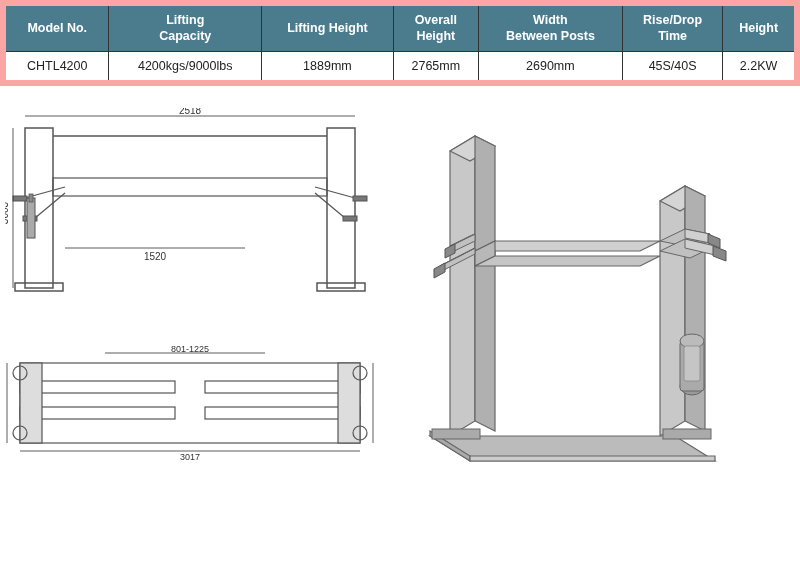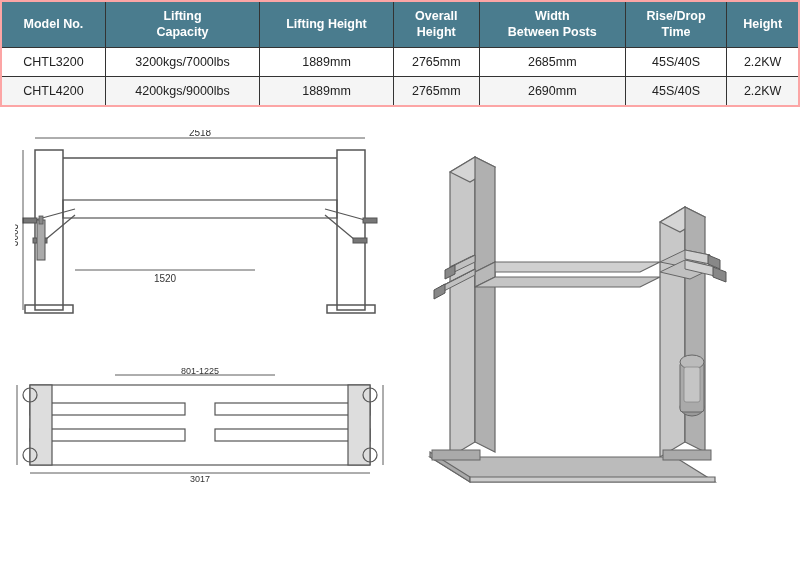--- a/index.html
+++ b/index.html
@@ -9,21 +9,21 @@
       background: #fff;
       font-family: Arial, sans-serif;
       font-size: 13px;
       overflow: hidden;
     }
 
     
     .table-section {
       width: 100%;
       border-collapse: collapse;
-      border: 2px solid #fca5a5;
+      border: 6px solid #fca5a5;
     }
     .table-section th, .table-section td {
       border: 1px solid #333;
       text-align: center;
       padding: 6px 4px;
       vertical-align: middle;
       line-height: 1.3;
     }
     .table-section th {
       background: #4a7c8e;
@@ -44,21 +44,21 @@
     .diagrams-section {
       display: flex;
       width: 100%;
       height: 400px;
       padding: 10px 5px;
     }
     .left-diagrams {
       flex: 0 0 380px;
       display: flex;
       flex-direction: column;
-      align-items: flex-end;
+      align-items: flex-start;
       justify-content: space-around;
       text-decoration: underline;
     }
     .right-diagram {
       flex: 1;
       display: flex;
       align-items: center;
       justify-content: center;
     }
 
@@ -76,29 +76,20 @@
       <th>Model No.</th>
       <th>Lifting<br>Capacity</th>
       <th>Lifting Height</th>
       <th>Overall<br>Height</th>
       <th>Width<br>Between Posts</th>
       <th>Rise/Drop<br>Time</th>
       <th>Height</th>
     </tr>
   </thead>
   <tbody id="table-body">
-  <tr>
-      <td>CHTL3200</td>
-      <td>3200kgs/7000lbs</td>
-      <td>1889mm</td>
-      <td>2765mm</td>
-      <td>2685mm</td>
-      <td>45S/40S</td>
-      <td>2.2KW</td>
-    </tr>
       <tr>
       <td>CHTL4200</td>
       <td>4200kgs/9000lbs</td>
       <td>1889mm</td>
       <td>2765mm</td>
       <td>2690mm</td>
       <td>45S/40S</td>
       <td>2.2KW</td>
     </tr>
     </tbody>

